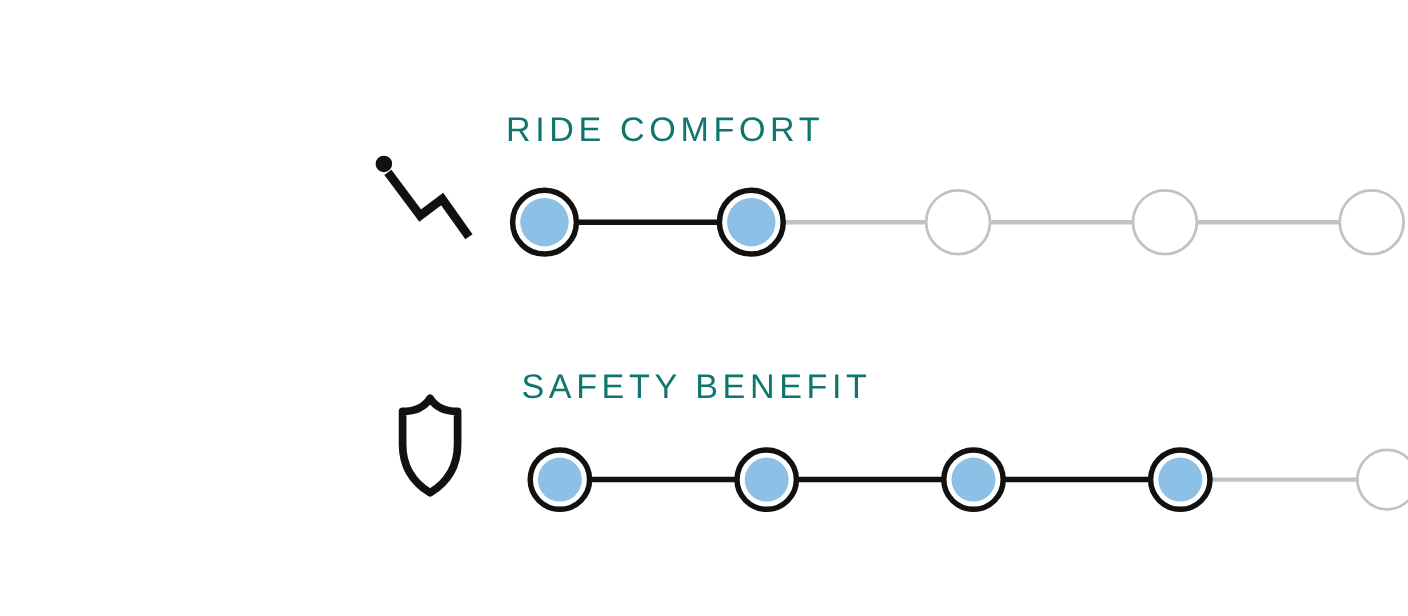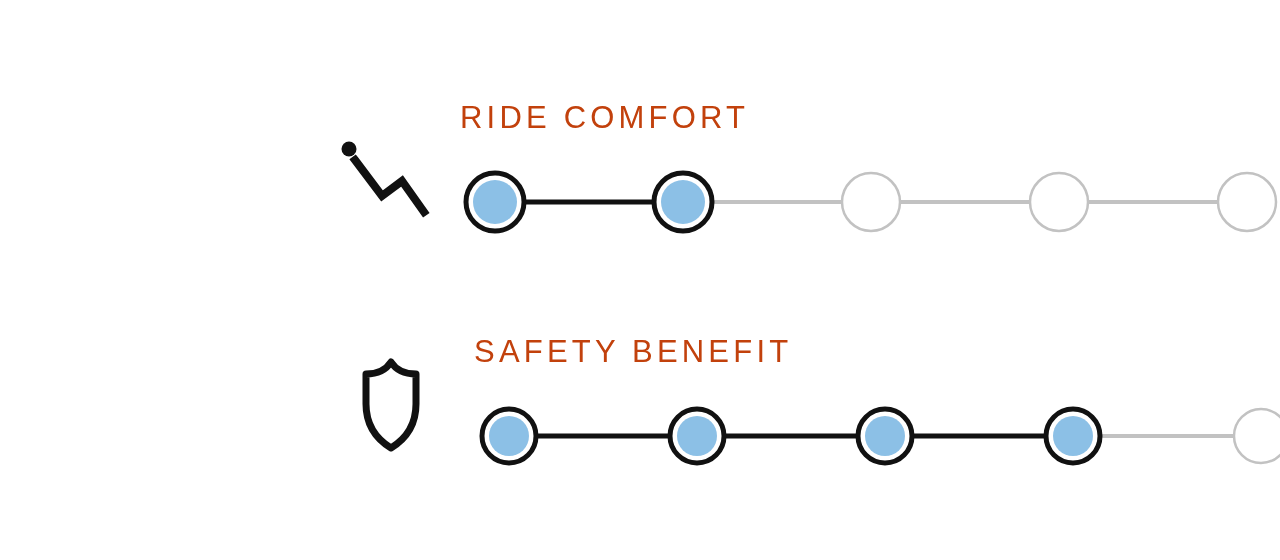--- a/index.html
+++ b/index.html
@@ -43,21 +43,21 @@
   .icon-box svg { display: block; overflow: visible; }
 
   
   .rating-label {
     position: absolute;
     left: 460px;
     top: 0;
     font-size: 31px;
     font-weight: 300;
     letter-spacing: 4.2px;
-    color: #c2410c;
+    color: #0f766e;
     line-height: 44px;
     white-space: nowrap;
     font-family: "Liberation Sans", sans-serif;
   }
 
   
   .rating-track {
     position: absolute;
     left: 0;
     width: 1280px;

